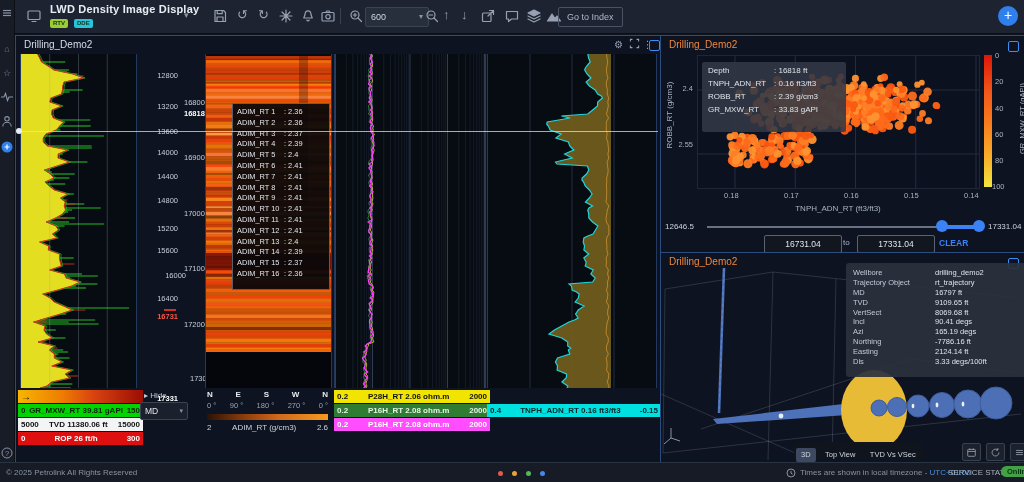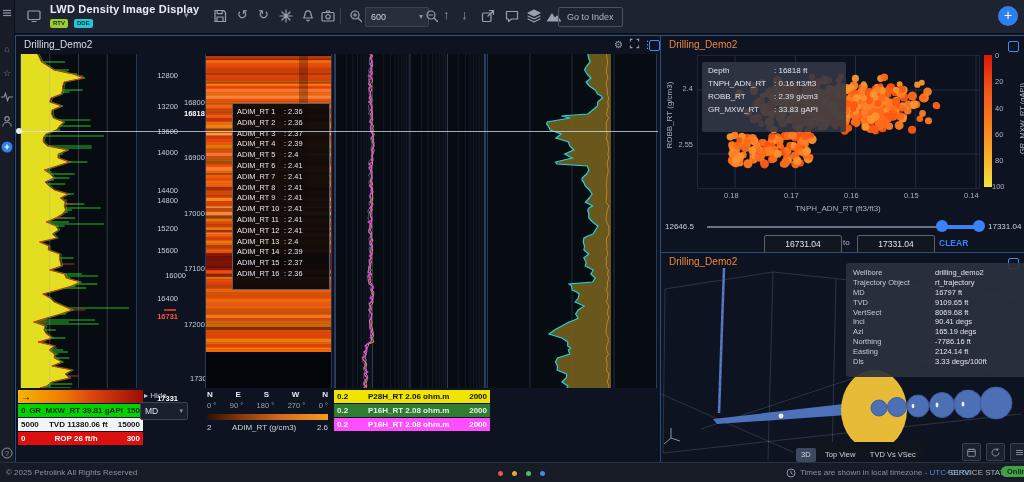--- a/index.html
+++ b/index.html
@@ -227,21 +227,21 @@
         <line x1="57.5" y1="0" x2="57.5" y2="334" stroke="#97a0ae" stroke-width="0.8" opacity="0.38"></line>
         <line x1="86.25" y1="0" x2="86.25" y2="334" stroke="#97a0ae" stroke-width="0.8" opacity="0.38"></line>
       </svg>
   </div>
 
   <div class="abs" style="left:122px;top:18px;width:67px;height:334px">
     <span class="dlab r" style="left:0;top:17px">12800</span>
     <span class="dlab r" style="left:0;top:48px">13200</span>
     <span class="dlab r" style="left:0;top:73px">13600</span>
     <span class="dlab r" style="left:0;top:94px">14000</span>
-    <span class="dlab r" style="left:0;top:132px">14400</span>
+    <span class="dlab r" style="left:0;top:118px">14400</span>
     <span class="dlab r" style="left:0;top:142px">14800</span>
     <span class="dlab r" style="left:0;top:170px">15200</span>
     <span class="dlab r" style="left:0;top:192px">15600</span>
     <span class="dlab r" style="left:8px;top:217px">16000</span>
     <span class="dlab r" style="left:0;top:240px">16400</span>
     <div class="abs" style="left:26px;top:255px;width:12px;height:2px;background:#d03020"></div>
     <span class="dlab r" style="left:0;top:258px;color:#ff5544;font-weight:bold">16731</span>
     <span class="dlab r" style="left:0;top:340px;color:#fff;font-weight:bold">17331</span>
     <span class="dlab" style="left:46px;top:44px">16800</span>
     <span class="dlab" style="left:46px;top:55px;color:#fff;font-weight:bold">16818.1</span>
@@ -550,20 +550,25 @@
       <span>0.2</span>
       <span>P16H_RT 2.08 ohm.m</span>
       <span>2000</span>
     </div>
   <div class="lbar" style="left:318px;top:382px;width:150px;background:#ff4dff;color:#fff">
       <span>0.2</span>
       <span>P16H_RT 2.08 ohm.m</span>
       <span>2000</span>
     </div>
 
+  <div class="lbar" style="left:471px;top:368px;width:168px;background:#00e0e0;color:#052a2a">
+      <span>0.4</span>
+      <span>TNPH_ADN_RT 0.16 ft3/ft3</span>
+      <span>-0.15</span>
+    </div>
 </div>
 
 <div class="panel" style="left:660px;top:35px;width:363px;height:216px">
   <div class="ptitle orange">Drilling_Demo2</div>
   <div class="blue-sq" style="left:347px;top:5px"></div>
   <div class="abs" style="left:36px;top:19px;width:281px;height:132px;background:#0c1120;border:1px solid #1e2637">
     <svg id="svg-xplot" width="281" height="132">
         <line x1="37" y1="0" x2="37" y2="132" stroke="#232c41" stroke-width="1"></line>
         <line x1="97.25" y1="0" x2="97.25" y2="132" stroke="#232c41" stroke-width="1"></line>
         <line x1="157.5" y1="0" x2="157.5" y2="132" stroke="#232c41" stroke-width="1"></line>

